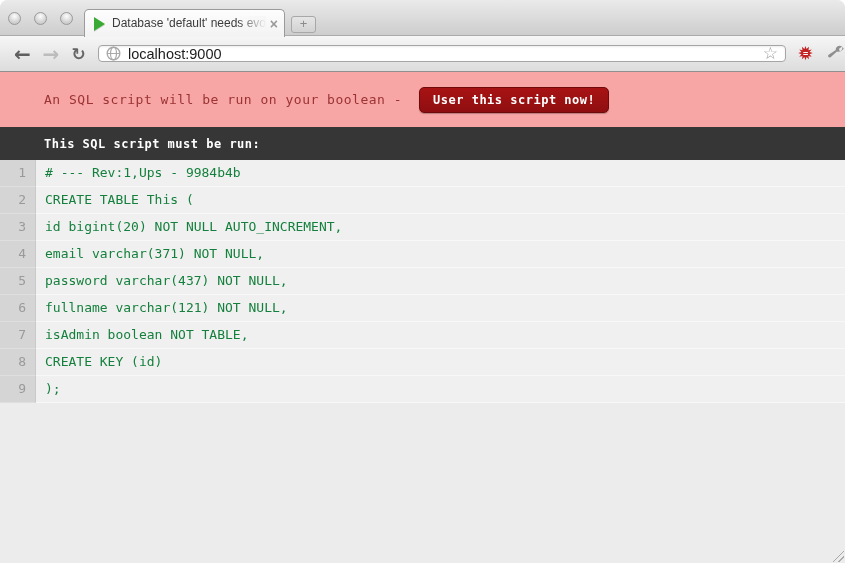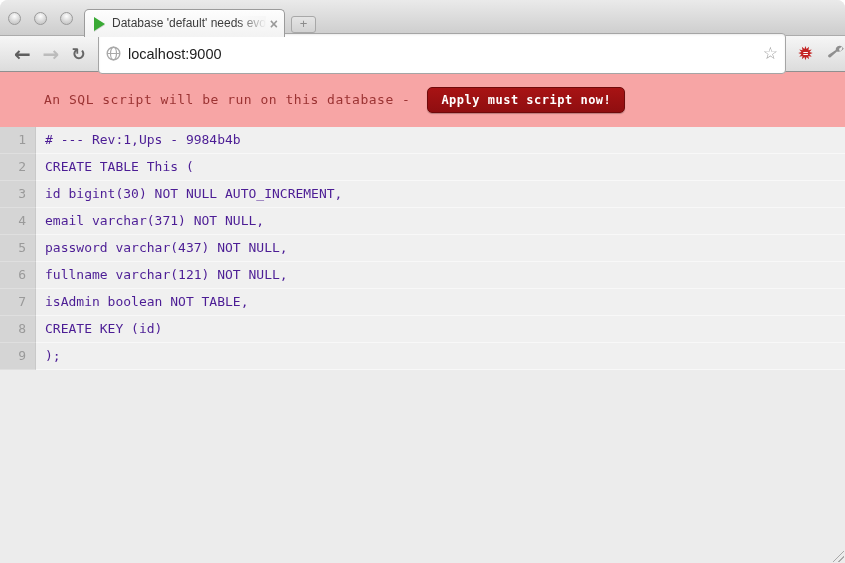--- a/index.html
+++ b/index.html
@@ -35,21 +35,21 @@
 
   
   .toolbar { position:relative; height:37px; flex:0 0 37px; z-index:1;
              background:linear-gradient(#f6f6f6,#dcdcdc);
              border-top:1px solid #ababab; border-bottom:1px solid #8f8f8f;
              display:flex; align-items:center; }
   .navbtn { font-family:"DejaVu Sans", sans-serif; font-weight:bold; text-align:center; }
   .back    { width:30px; margin-left:8px; color:#5f5f5f; font-size:20px; }
   .forward { width:30px; color:#bcbcbc; font-size:20px; }
   .reload  { width:28px; color:#666; font-size:17px; }
-  .omnibox { flex:0 0 auto; width:688px; height:41px; margin-left:6px; background:#fff;
+  .omnibox { flex:0 0 auto; width:688px; height:17px; margin-left:6px; background:#fff;
              border:1px solid #a5a5a5; border-radius:4px; display:flex; align-items:center;
              box-shadow:inset 0 1px 2px rgba(0,0,0,.08); padding:0 7px; }
   .globe { flex:0 0 auto; margin-right:7px; display:block; }
   .url { flex:1 1 auto; font-size:14.5px; color:#1c1c1c; }
   .star { flex:0 0 auto; color:#9d9d9d; font-size:17px; line-height:17px;
           font-family:"DejaVu Sans", sans-serif; }
   .ext-icon { position:relative; width:22px; margin-left:9px; text-align:center; }
   .ext-star { color:#c32222; font-size:19px; line-height:20px; font-family:"DejaVu Sans", sans-serif; }
   .ext-eq { position:absolute; left:50%; top:50%; transform:translate(-50%,-50%);
             color:#fff; font-size:9px; font-weight:bold; letter-spacing:0; }
@@ -79,21 +79,21 @@
   .script-bar { flex:0 0 33px; background:var(--script-bar-bg,#363636); display:flex;
                 align-items:center; padding-left:44px; }
   .script-bar span { color:#fff; font-size:12px; font-weight:bold; letter-spacing:.5px; }
 
   
   .code-rows { flex:0 0 auto; }
   .code-row { display:flex; height:27px; }
   .gutter { flex:0 0 36px; background:var(--gutter-bg,#d5d5d5); color:#9a9a9a;
             text-align:right; padding-right:9px; font-size:13px; line-height:26px;
             border-bottom:1px solid #dfdfdf; border-right:1px solid #c9c9c9; }
-  .code { flex:1 1 auto; background:var(--code-bg,#f0f0f0); color:#4c1d95; padding-left:9px;
+  .code { flex:1 1 auto; background:var(--code-bg,#f0f0f0); color:#15803d; padding-left:9px;
           font-size:13px; line-height:26px; border-bottom:1px solid #f8f8f8; white-space:pre; }
 
   .filler { flex:1 1 auto; background:#ececec; position:relative; }
   .resize-grip { position:absolute; right:1px; bottom:1px; width:13px; height:13px;
                  background:repeating-linear-gradient(135deg, transparent 0 2px, #a9a9a9 2px 3px, transparent 3px 4px);
                  clip-path:polygon(100% 0, 100% 100%, 0 100%); }
 </style>
 </head>
 <body>
 
@@ -136,37 +136,40 @@
       <svg width="18" height="18" viewBox="0 0 18 18">
         <path fill="#8f8f8f" d="M15.2 2.6c.9 1.5.7 3.4-.6 4.7-1 1-2.4 1.3-3.7 1L5.3 14.7c-.6.6-1.6.6-2.2 0-.6-.6-.6-1.6 0-2.2l6.4-5.6c-.4-1.3 0-2.7 1-3.7 1.3-1.3 3.2-1.5 4.7-.6l-2.6 2.6.4 1.8 1.8.4 2.4-2.8z" transform="rotate(8 9 9)"></path>
       </svg>
     </div>
   </div>
 
   <div class="page">
 
 
     <div class="banner">
-      <span class="banner-msg">An SQL script will be run on this database -</span>
-      <button class="apply-btn">Apply must script now!</button>
-    </div>
-
+      <span class="banner-msg">An SQL script will be run on your boolean -</span>
+      <button class="apply-btn">User this script now!</button>
+    </div>
+
+    <div class="script-bar">
+      <span>This SQL script must be run:</span>
+    </div>
 
     <div class="code-rows">
         <div class="code-row">
           <span class="gutter">1</span>
           <span class="code"># --- Rev:1,Ups - 9984b4b</span>
         </div>
         <div class="code-row">
           <span class="gutter">2</span>
           <span class="code">CREATE TABLE This (</span>
         </div>
         <div class="code-row">
           <span class="gutter">3</span>
-          <span class="code">id bigint(30) NOT NULL AUTO_INCREMENT,</span>
+          <span class="code">id bigint(20) NOT NULL AUTO_INCREMENT,</span>
         </div>
         <div class="code-row">
           <span class="gutter">4</span>
           <span class="code">email varchar(371) NOT NULL,</span>
         </div>
         <div class="code-row">
           <span class="gutter">5</span>
           <span class="code">password varchar(437) NOT NULL,</span>
         </div>
         <div class="code-row">

